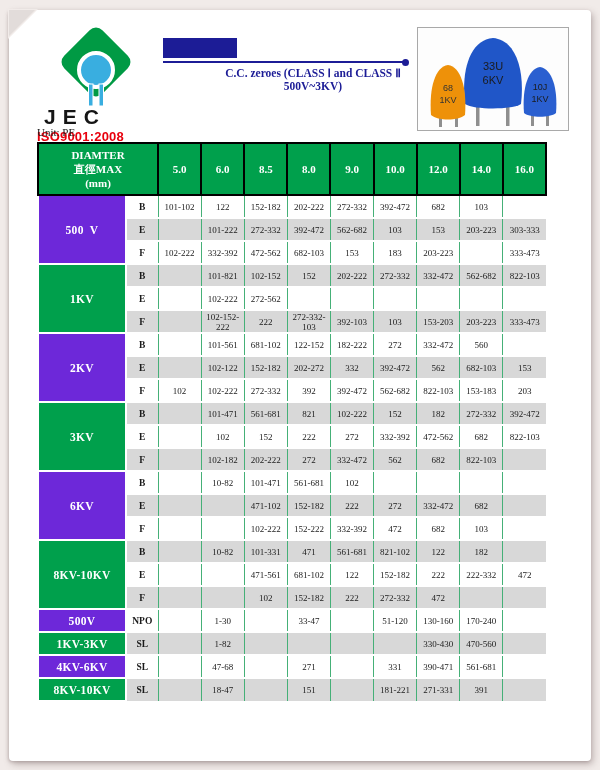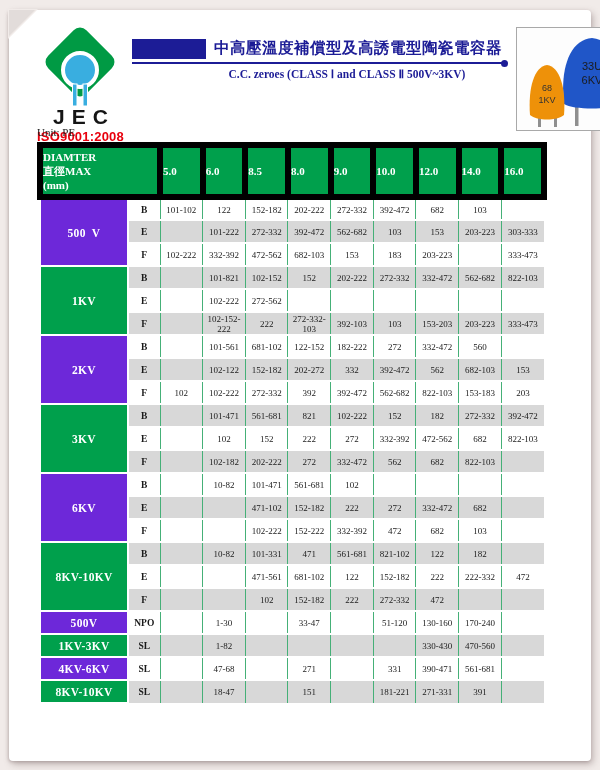--- a/index.html
+++ b/index.html
@@ -20,21 +20,21 @@
     position:absolute; top:-1px; left:-1px; width:0; height:0;
     border-top:30px solid #F1EBE9; border-right:30px solid transparent;
   }
   .fold-inner {
     position:absolute; top:0; left:0; width:0; height:0;
     border-top:26px solid #d9d2d0; border-right:26px solid transparent;
     opacity:.6;
   }
   
   .hdr { display:flex; padding:14px 22px 0 28px; height:112px; }
-  .logo-block { width:118px; text-align:center; }
+  .logo-block { width:118px; text-align:left; }
   .logo-block svg { display:block; margin:0 auto; }
   .logo-text {
     font-family:"Liberation Sans", sans-serif;
     font-size:21px; font-weight:bold; letter-spacing:7px;
     color:#151515; line-height:1; margin-top:-2px; padding-left:7px;
   }
   .iso-text {
     font-family:"Liberation Sans", sans-serif;
     font-size:13px; font-weight:bold; color:#E8000D; letter-spacing:0.2px; margin-top:2px;
   }
@@ -61,22 +61,22 @@
   }
   .photo svg { display:block; }
   
   .unit {
     margin:4px 0 2px 28px; font-size:11px; color:#1a1a1a; height:14px;
   }
   table.spec {
     margin-left:28px; width:510px; border-collapse:collapse; table-layout:fixed;
   }
   table.spec thead th {
-    background:#00A04C; color:#fff; border:6px solid #000000;
-    font-size:11px; font-weight:bold; height:52px; text-align:left; vertical-align:middle;margin-top:33px;
+    background:#00A04C; color:#fff; border:2px solid #000000;
+    font-size:11px; font-weight:bold; height:52px; text-align:center; vertical-align:middle;margin-top:33px;
   }
   th.corner { font-size:10px; white-space:pre-line; line-height:1.3; }
   table.spec tbody td {
     height:23px; font-size:9px; text-align:center; vertical-align:middle;
     color:#1a1a1a; background:#fff;
     border-left:1px solid #45B077; border-top:2px solid #fff;
   }
   table.spec tbody tr.shade td { background:#D8D8D8; }
   table.spec tbody td.rowlabel {
     background:#6d28d9; color:#fff; font-weight:bold; font-size:11.5px;
@@ -111,21 +111,20 @@
         <rect x="34.5" y="60" width="4.5" height="22" fill="#39AEE0" stroke="#ffffff" stroke-width="1"></rect>
         <rect x="45" y="60" width="4.5" height="22" fill="#39AEE0" stroke="#ffffff" stroke-width="1"></rect>
       </svg>
       <div class="logo-text">JEC</div>
       <div class="iso-text">ISO9001:2008</div>
     </div>
 
     <div class="title-block">
       <div class="title-head">
         <span class="title-bar"></span>
-        <span class="title-zh">中高壓溫度補償型及高誘電型陶瓷電容器</span>
         <span class="title-dot"></span>
       </div>
       <div class="subtitle">C.C. zeroes (CLASS Ⅰ and CLASS Ⅱ 500V~3KV)</div>
     </div>
 
     <div class="photo">
       <svg width="150" height="102" viewBox="0 0 150 102">
 
         <rect x="58" y="74" width="3.5" height="24" fill="#8F8F8F"></rect>
         <rect x="88" y="74" width="3.5" height="24" fill="#8F8F8F"></rect>

